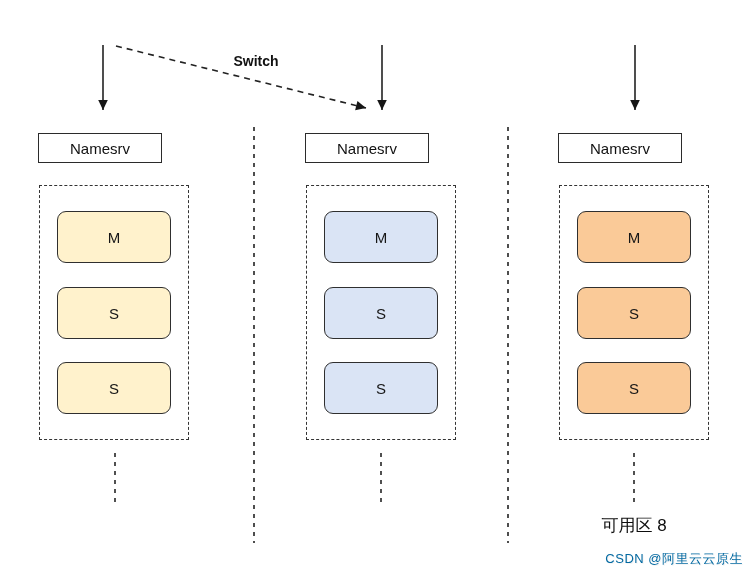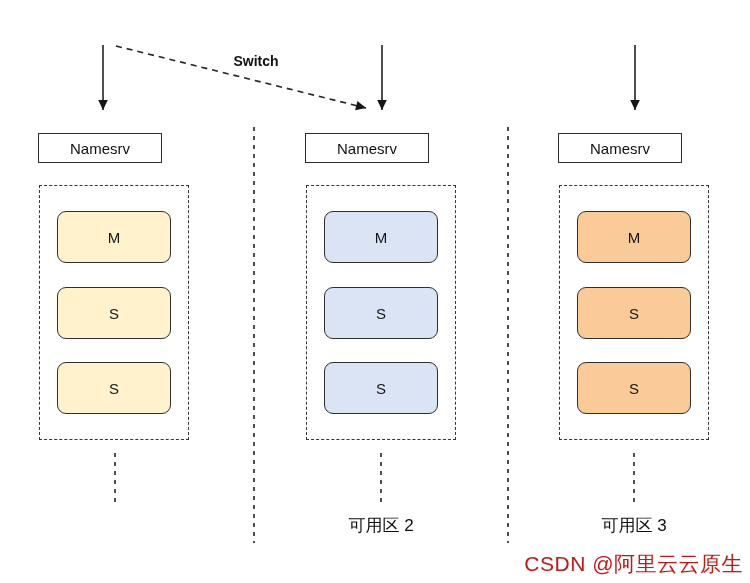--- a/index.html
+++ b/index.html
@@ -32,21 +32,21 @@
   }
   .node-m{top:25px;}
   .node-s1{top:101px;}
   .node-s2{top:176px;}
   .zone-label{
     position:absolute;left:0;top:381px;width:152px;text-align:center;
     font-size:17px;color:#0d0d0d;
   }
   .watermark{
     position:absolute;right:7px;top:550px;
-    font-size:21px;color:#b91c1c;letter-spacing:0.5px;
+    font-size:13px;color:#0369a1;letter-spacing:0.5px;
     text-shadow:1px 1px 0 #f4f4f4;
   }
 </style>
 </head>
 <body>
 
 <div id="canvas">
 
   <svg id="lines-layer" viewBox="0 0 750 583" xmlns="http://www.w3.org/2000/svg">
     <defs>
@@ -80,28 +80,27 @@
     </div>
   </div>
 
   <div class="zone zone-2">
     <div class="namesrv">Namesrv</div>
     <div class="cluster">
       <div class="node node-m" style="background-color: rgb(218, 228, 245);">M</div>
       <div class="node node-s1" style="background-color: rgb(218, 228, 245);">S</div>
       <div class="node node-s2" style="background-color: rgb(218, 228, 245);">S</div>
     </div>
-    <div class="zone-label">可用区 2</div>
   </div>
 
   <div class="zone zone-3">
     <div class="namesrv">Namesrv</div>
     <div class="cluster">
       <div class="node node-m" style="background-color: rgb(250, 202, 152);">M</div>
       <div class="node node-s1" style="background-color: rgb(250, 202, 152);">S</div>
       <div class="node node-s2" style="background-color: rgb(250, 202, 152);">S</div>
     </div>
-    <div class="zone-label">可用区 3</div>
+    <div class="zone-label">可用区 8</div>
   </div>
 
   <div class="watermark">CSDN @阿里云云原生</div>
 
 </div>
 
 </body></html>

